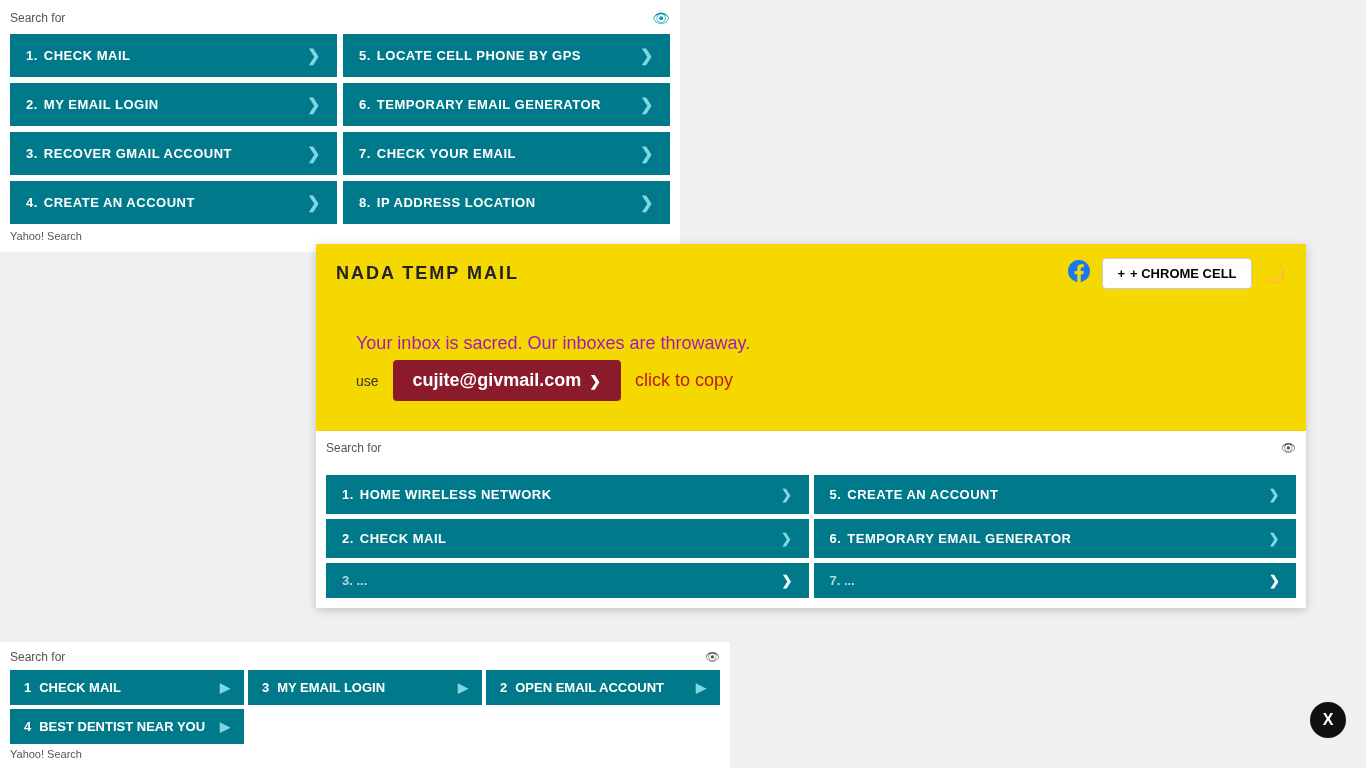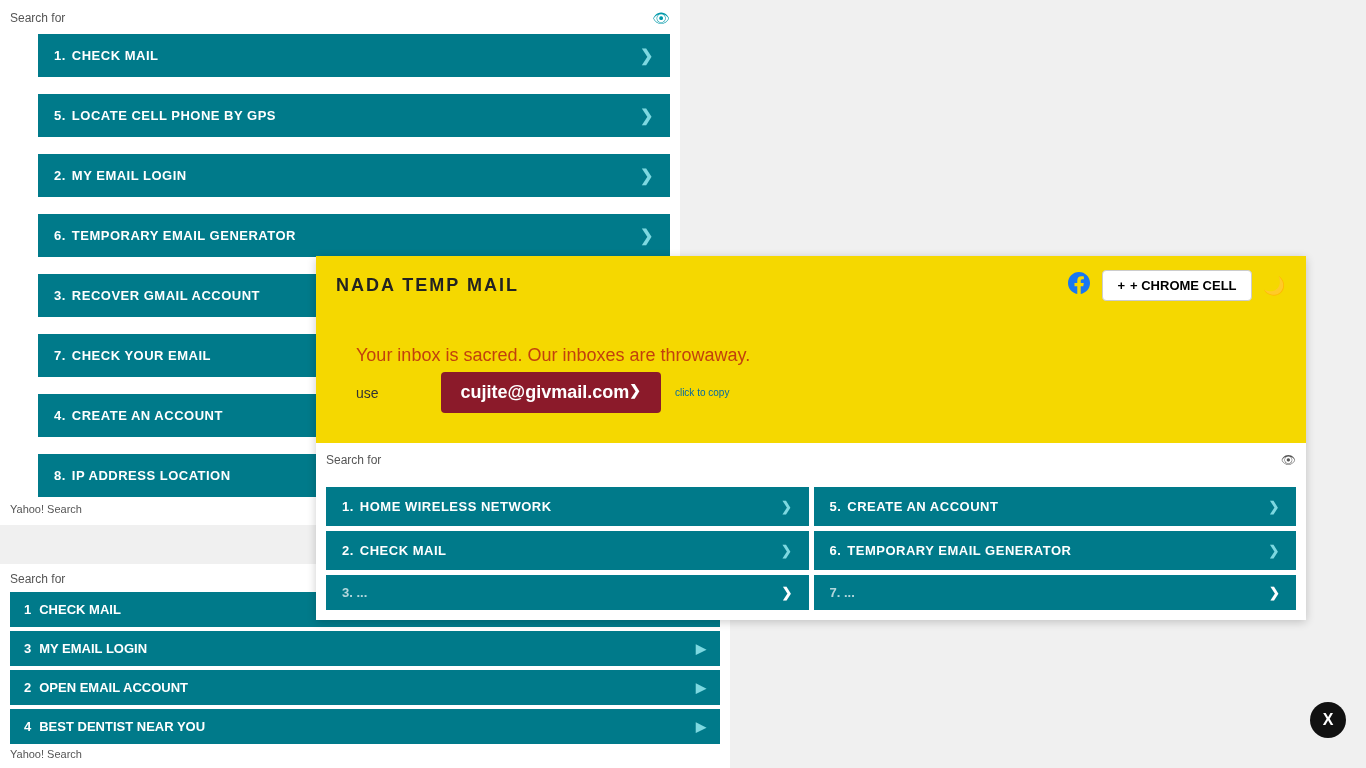--- a/index.html
+++ b/index.html
@@ -12,36 +12,36 @@
       width: 680px;
       background: #fff;
       padding: 10px;
       z-index: 10;
     }
     .top-ad .search-for-bar {
       display: flex; justify-content: space-between; align-items: center;
       font-size: 12px; color: #555; margin-bottom: 8px;
     }
     .top-ad .eye-icon { color: #0099aa; font-size: 14px; }
-    .ad-grid { display: grid; grid-template-columns: 1fr; gap: 17px; margin-left: 28px; }
+    .ad-grid { display: grid; grid-template-columns: 1fr 1fr; gap: 6px; }
     .ad-item {
       background: #007a8a;
       color: #fff;
       padding: 12px 16px;
       display: flex; justify-content: space-between; align-items: center;
       font-size: 13px; font-weight: bold; letter-spacing: 0.5px;
       cursor: pointer;
     }
     .ad-item .chevron { font-size: 16px; color: #7dd8e0; }
     .yahoo-search { font-size: 11px; color: #555; margin-top: 6px; }
 
     
     .main-app {
       position: absolute;
-      top: 256px; left: 316px;
+      top: 244px; left: 316px;
       width: 990px;
       background: #f5d800;
       border-radius: 2px;
       z-index: 20;
       padding: 0;
       box-shadow: 0 2px 10px rgba(0,0,0,0.2);
     }
 
     
     .app-header {
@@ -71,38 +71,37 @@
 
     
     .hero {
       background: #f5d800;
       padding: 30px 40px 20px 40px;
     }
     .hero h1 {
       font-size: 42px; font-weight: 900; color: #111; margin-bottom: 16px;
     }
     .hero p {
-      font-size: 18px; color: #c2410c; 
+      font-size: 18px; color: #a21caf; 
     }
     .email-row {
       display: flex; align-items: center; gap: 14px; margin-top: 6px;
     }
     .use-label { font-size: 14px; color: #333; }
     .email-badge {
       background: #8b1a2a;
       color: #fff;
       padding: 10px 20px;
       border-radius: 4px;
       font-size: 18px; font-weight: bold;
-      display: flex; align-items: flex-start; 
-      cursor: pointer;
-      margin-left: 48px;
+      display: flex; align-items: center; gap: 8px;
+      cursor: pointer;
     }
     .email-badge .down-arrow { font-size: 14px; }
-    .copy-text { font-size: 10px; color: #0369a1; }
+    .copy-text { font-size: 18px; color: #b91c1c; }
 
     
     .app-bottom-ad {
       background: #fff;
       padding: 10px;
       margin: 10px 0 0 0;
     }
     .app-bottom-ad .search-for-bar {
       display: flex; justify-content: space-between; align-items: center;
       font-size: 12px; color: #555; margin-bottom: 6px;
@@ -127,21 +126,21 @@
       width: 730px;
       background: #fff;
       padding: 8px 10px;
       z-index: 10;
     }
     .bottom-ad-bar .search-for-bar {
       display: flex; justify-content: space-between; align-items: center;
       font-size: 12px; color: #555; margin-bottom: 6px;
     }
     .bottom-ad-grid {
-      display: grid; grid-template-columns: 1fr; gap: 4px;
+      display: grid; grid-template-columns: 1fr 1fr 1fr; gap: 4px;
     }
     .bottom-ad-item {
       background: #007a8a;
       color: #fff;
       padding: 10px 14px;
       display: flex; justify-content: space-between; align-items: center;
       font-size: 13px; font-weight: bold;
       cursor: pointer;
     }
     .bottom-ad-item .arrow { color: #7dd8e0; }

